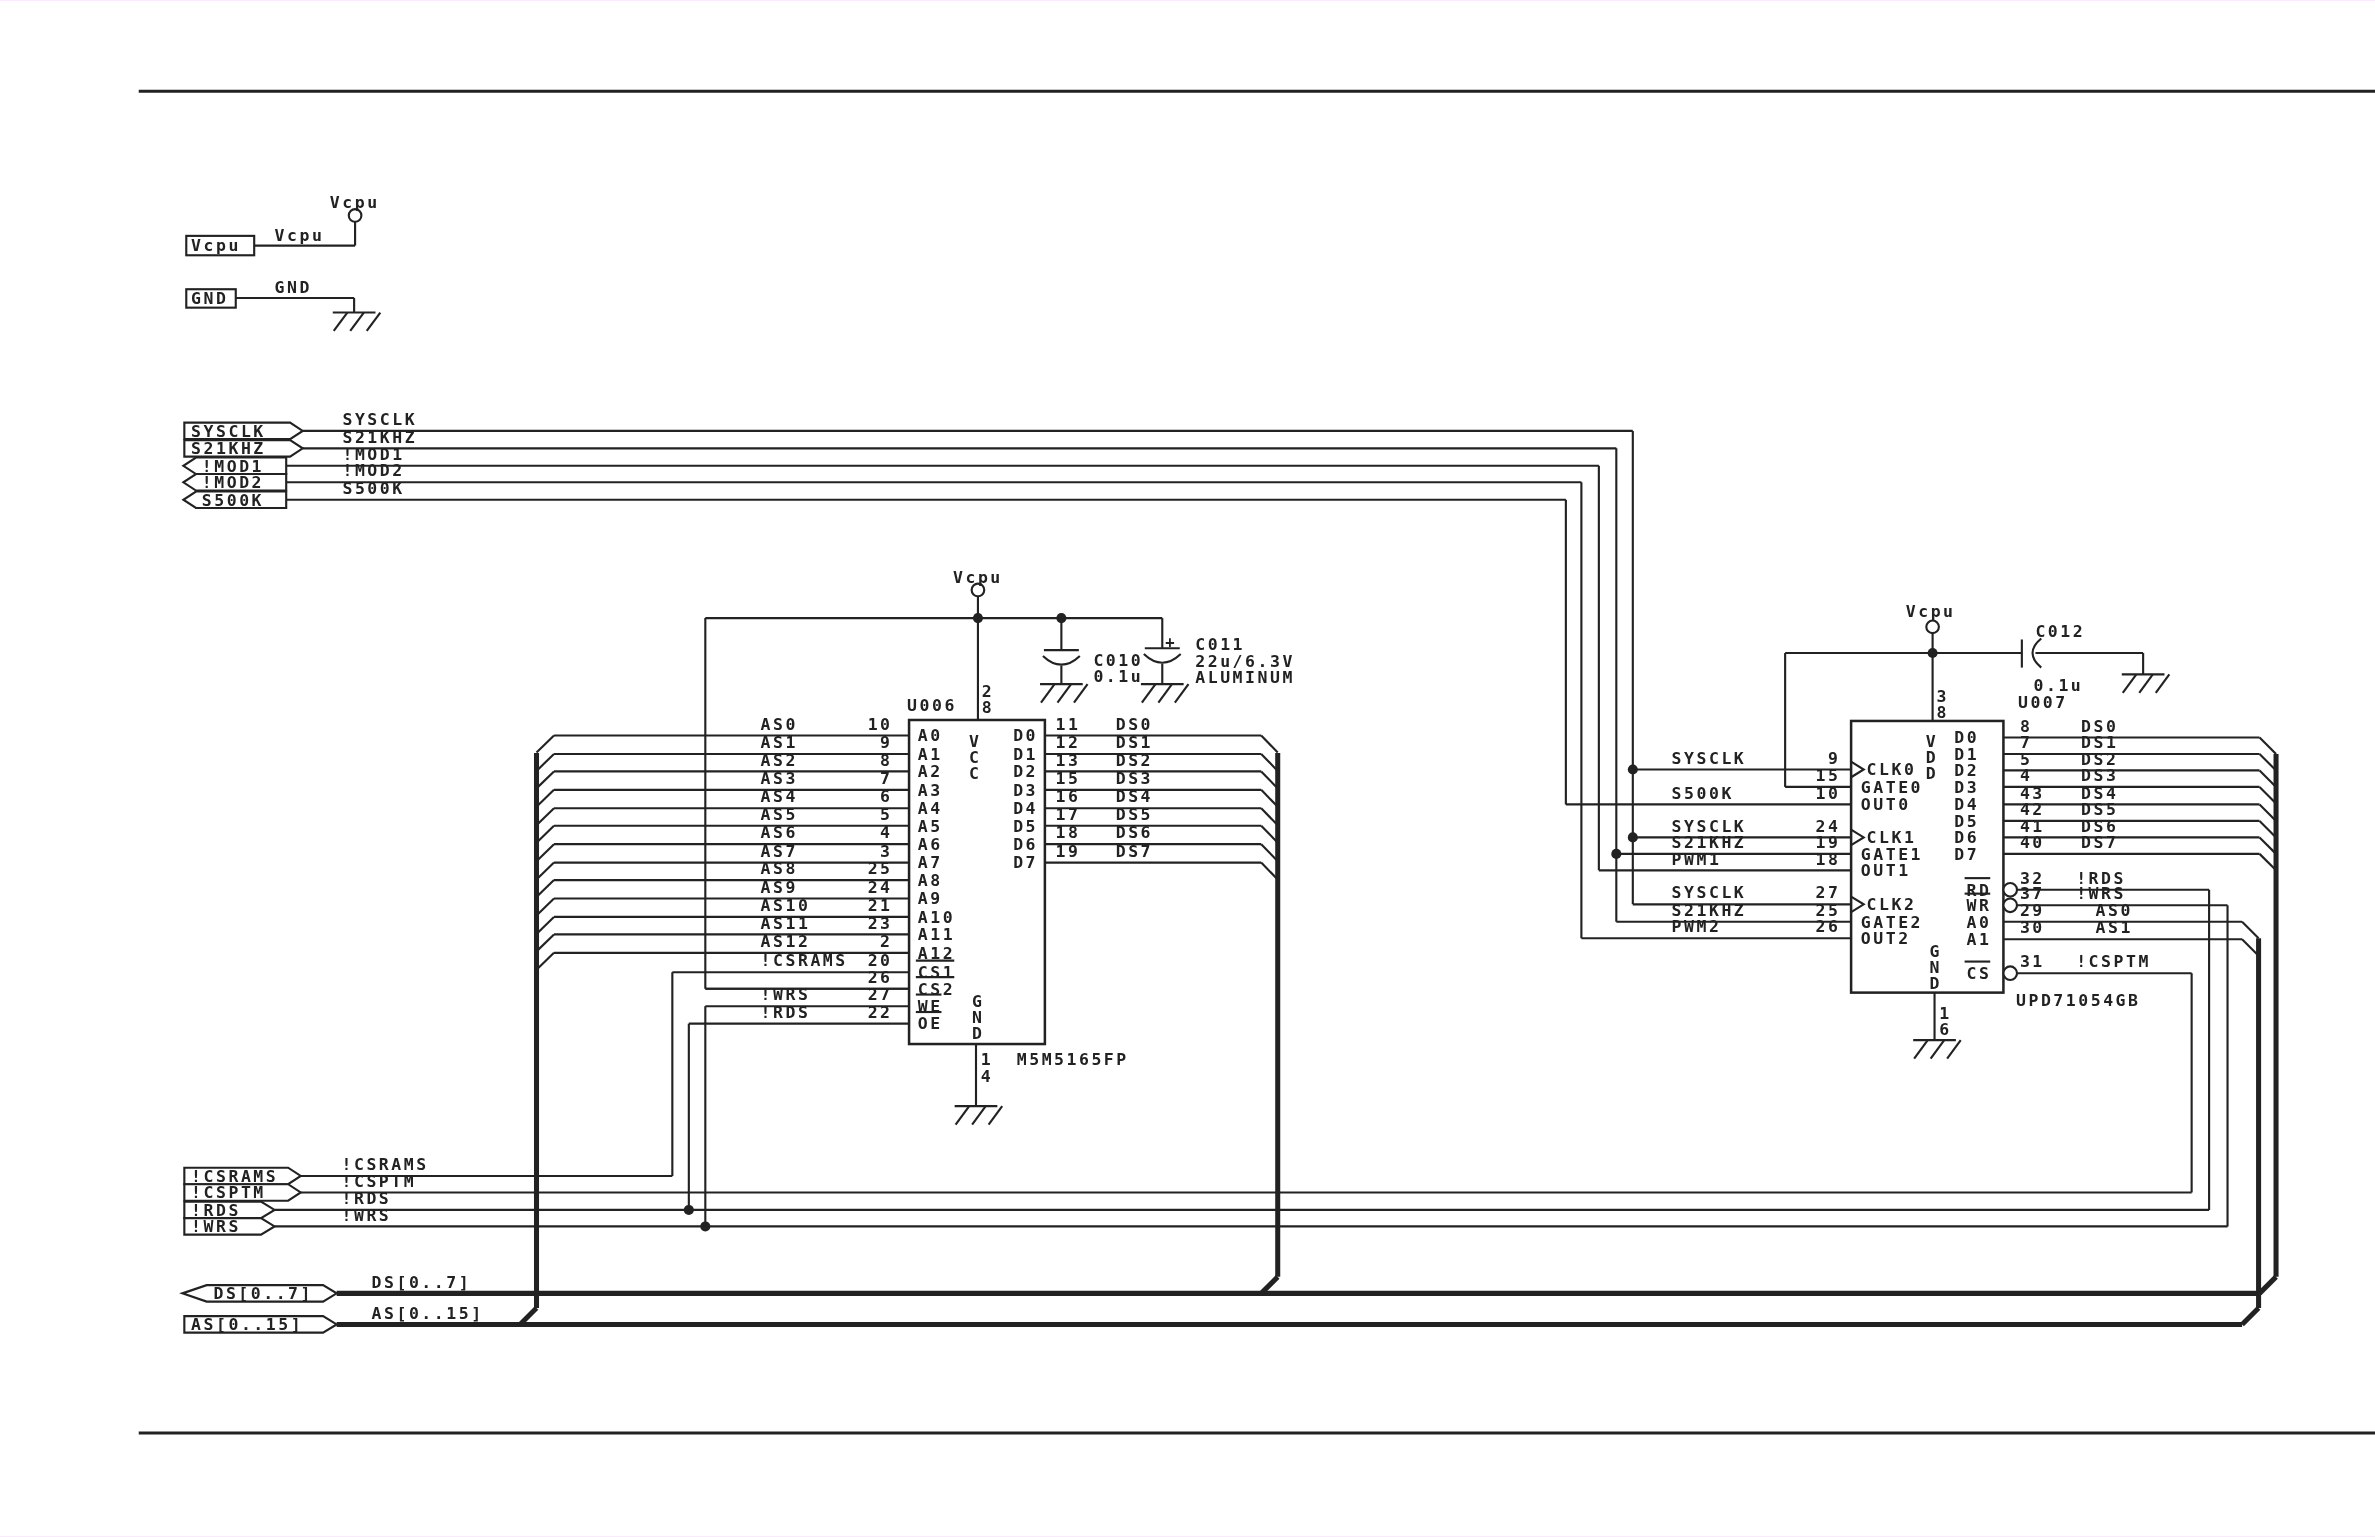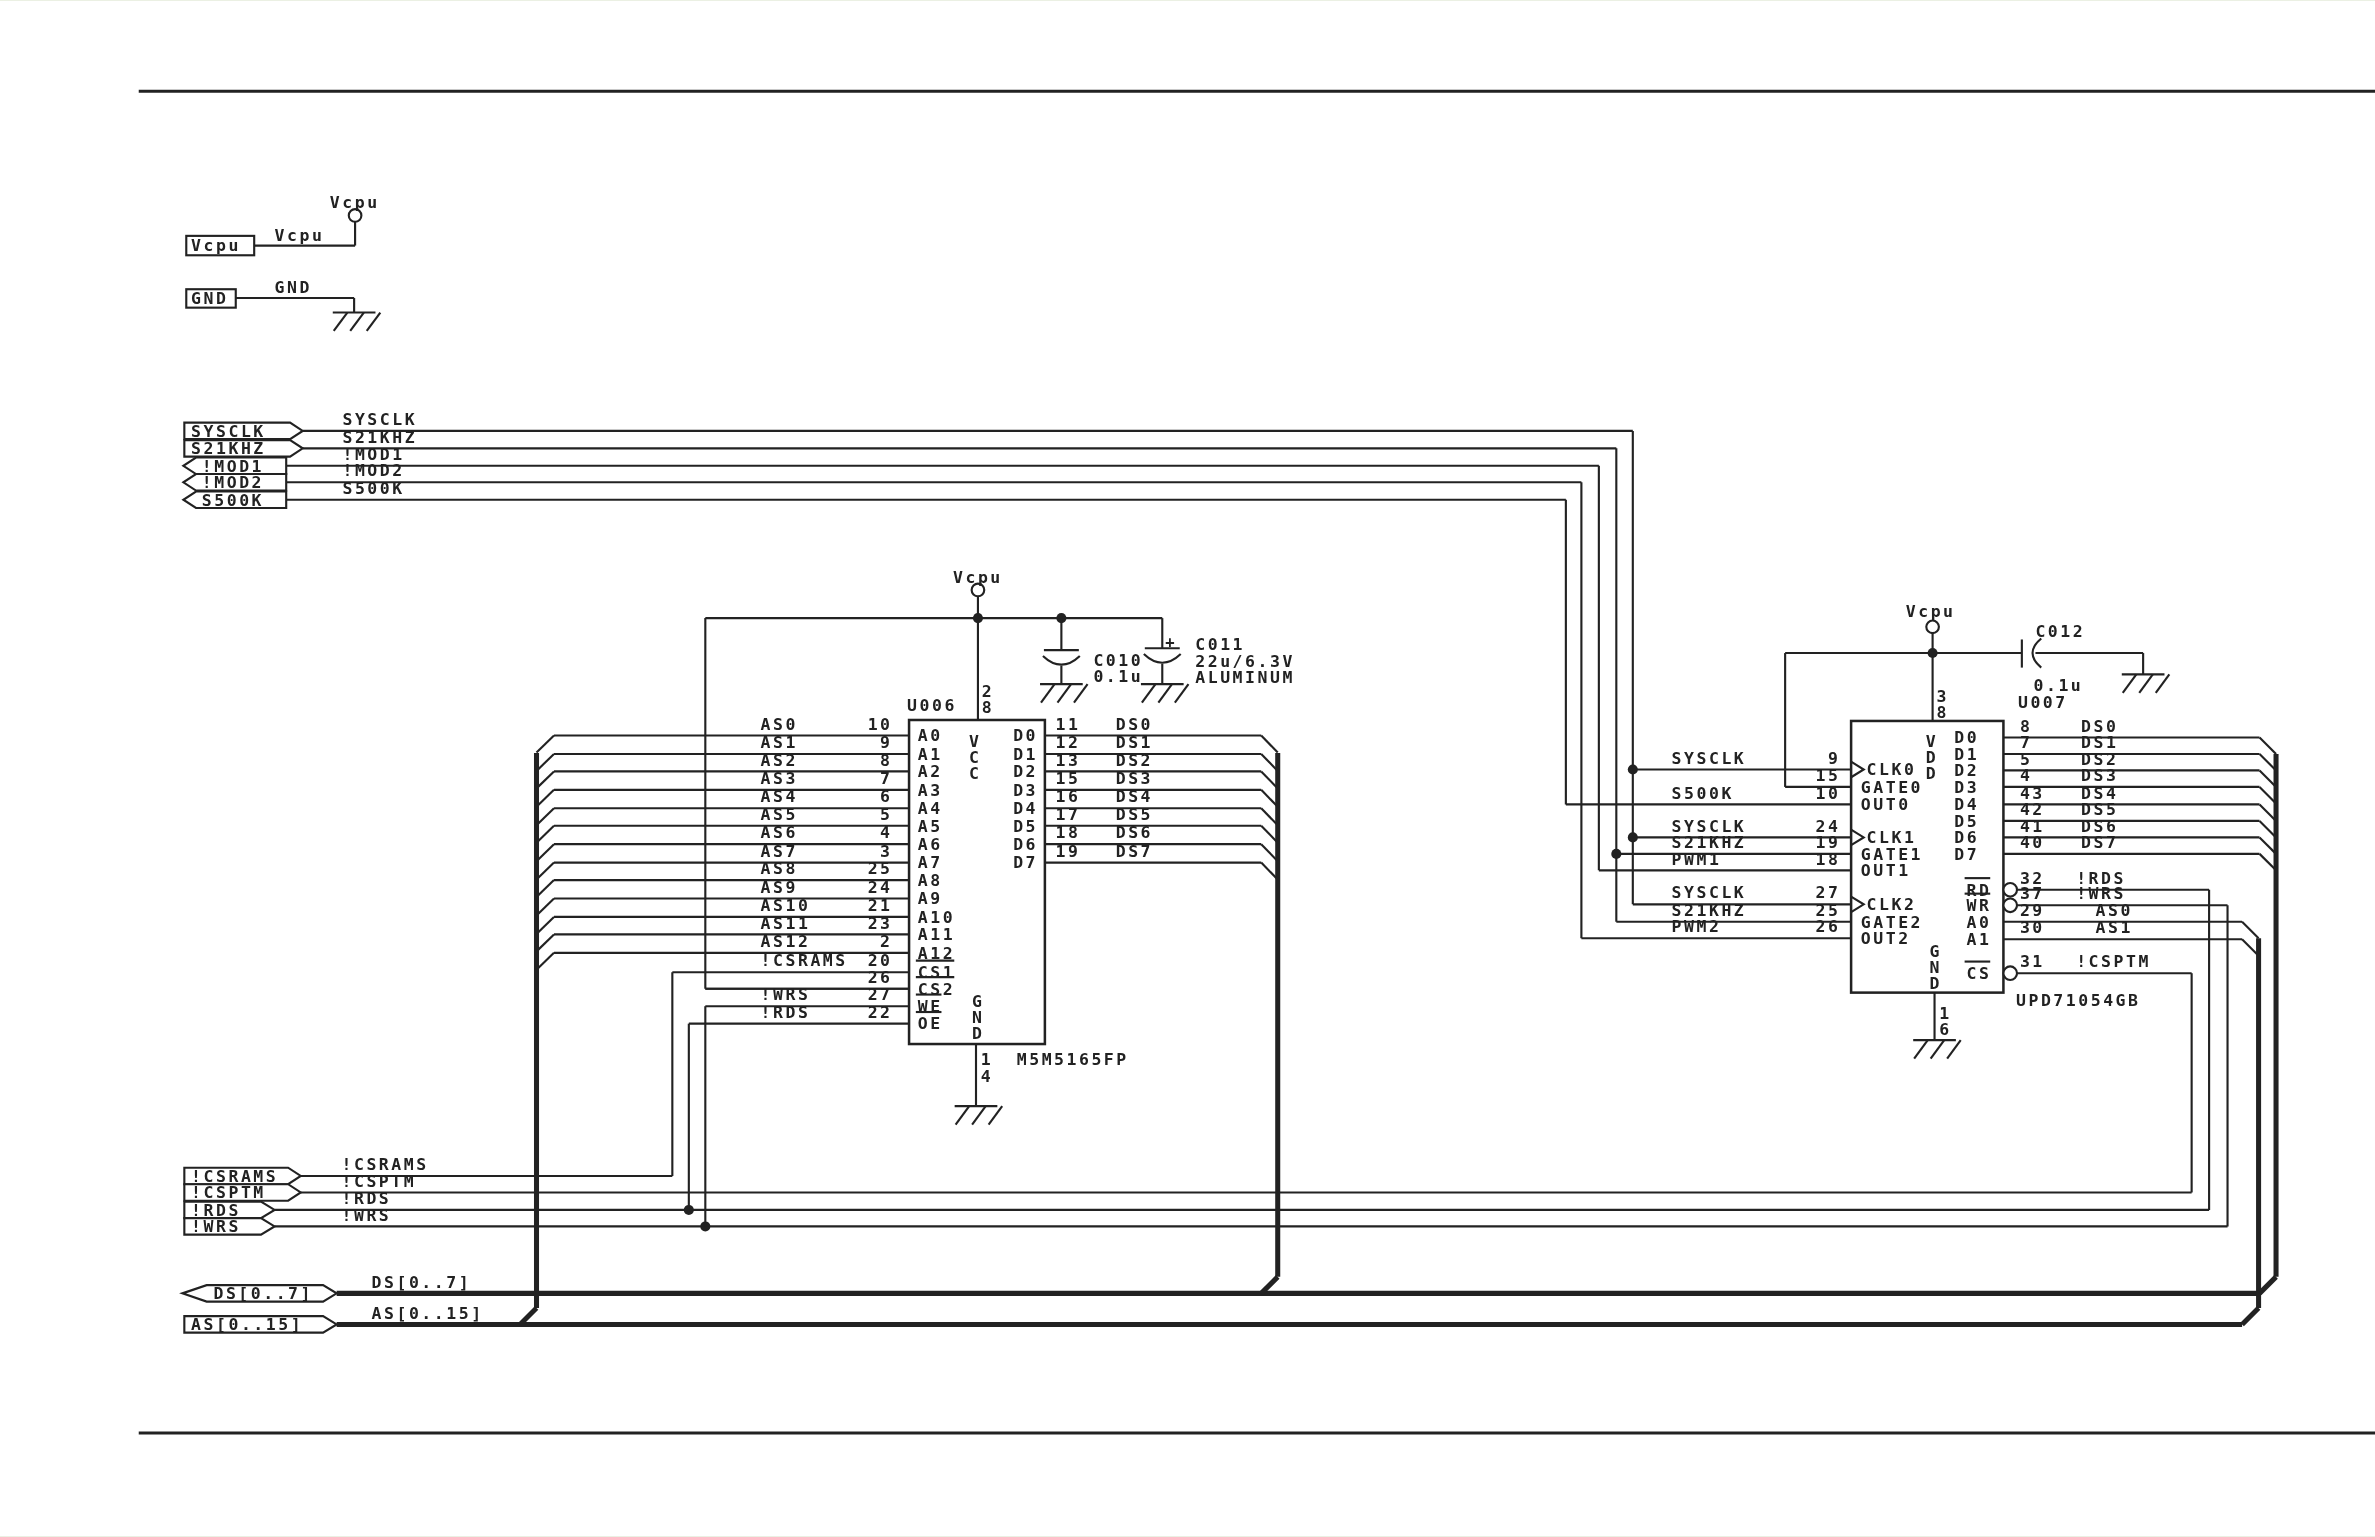--- a/index.html
+++ b/index.html
@@ -1,16 +1,16 @@
 <!DOCTYPE html>
 <html><head>
 <meta charset="utf-8">
 <style>
   html,body{margin:0;padding:0;background:#fff;}
-  #page{width:2375px;height:1537px;position:relative;background:#4d7c0f;overflow:hidden;}
+  #page{width:2375px;height:1537px;position:relative;background:#d946ef;overflow:hidden;}
   svg text{font-family:"DejaVu Sans Mono",monospace;font-weight:700;fill:#222;}
 </style>
 </head>
 <body>
 
 <div id="page"><svg viewBox="0 0 2448 1584" width="2375" height="1537">
       <rect x="0" y="0" width="2448" height="1584" fill="#ffffff"></rect>
       <line x1="143" y1="94" x2="2448" y2="94" stroke="#222222" stroke-width="3"></line>
       <line x1="143" y1="1477" x2="2448" y2="1477" stroke="#222222" stroke-width="3"></line>
       <line x1="262" y1="253" x2="366" y2="253" stroke="#222222" stroke-width="2.2"></line>

